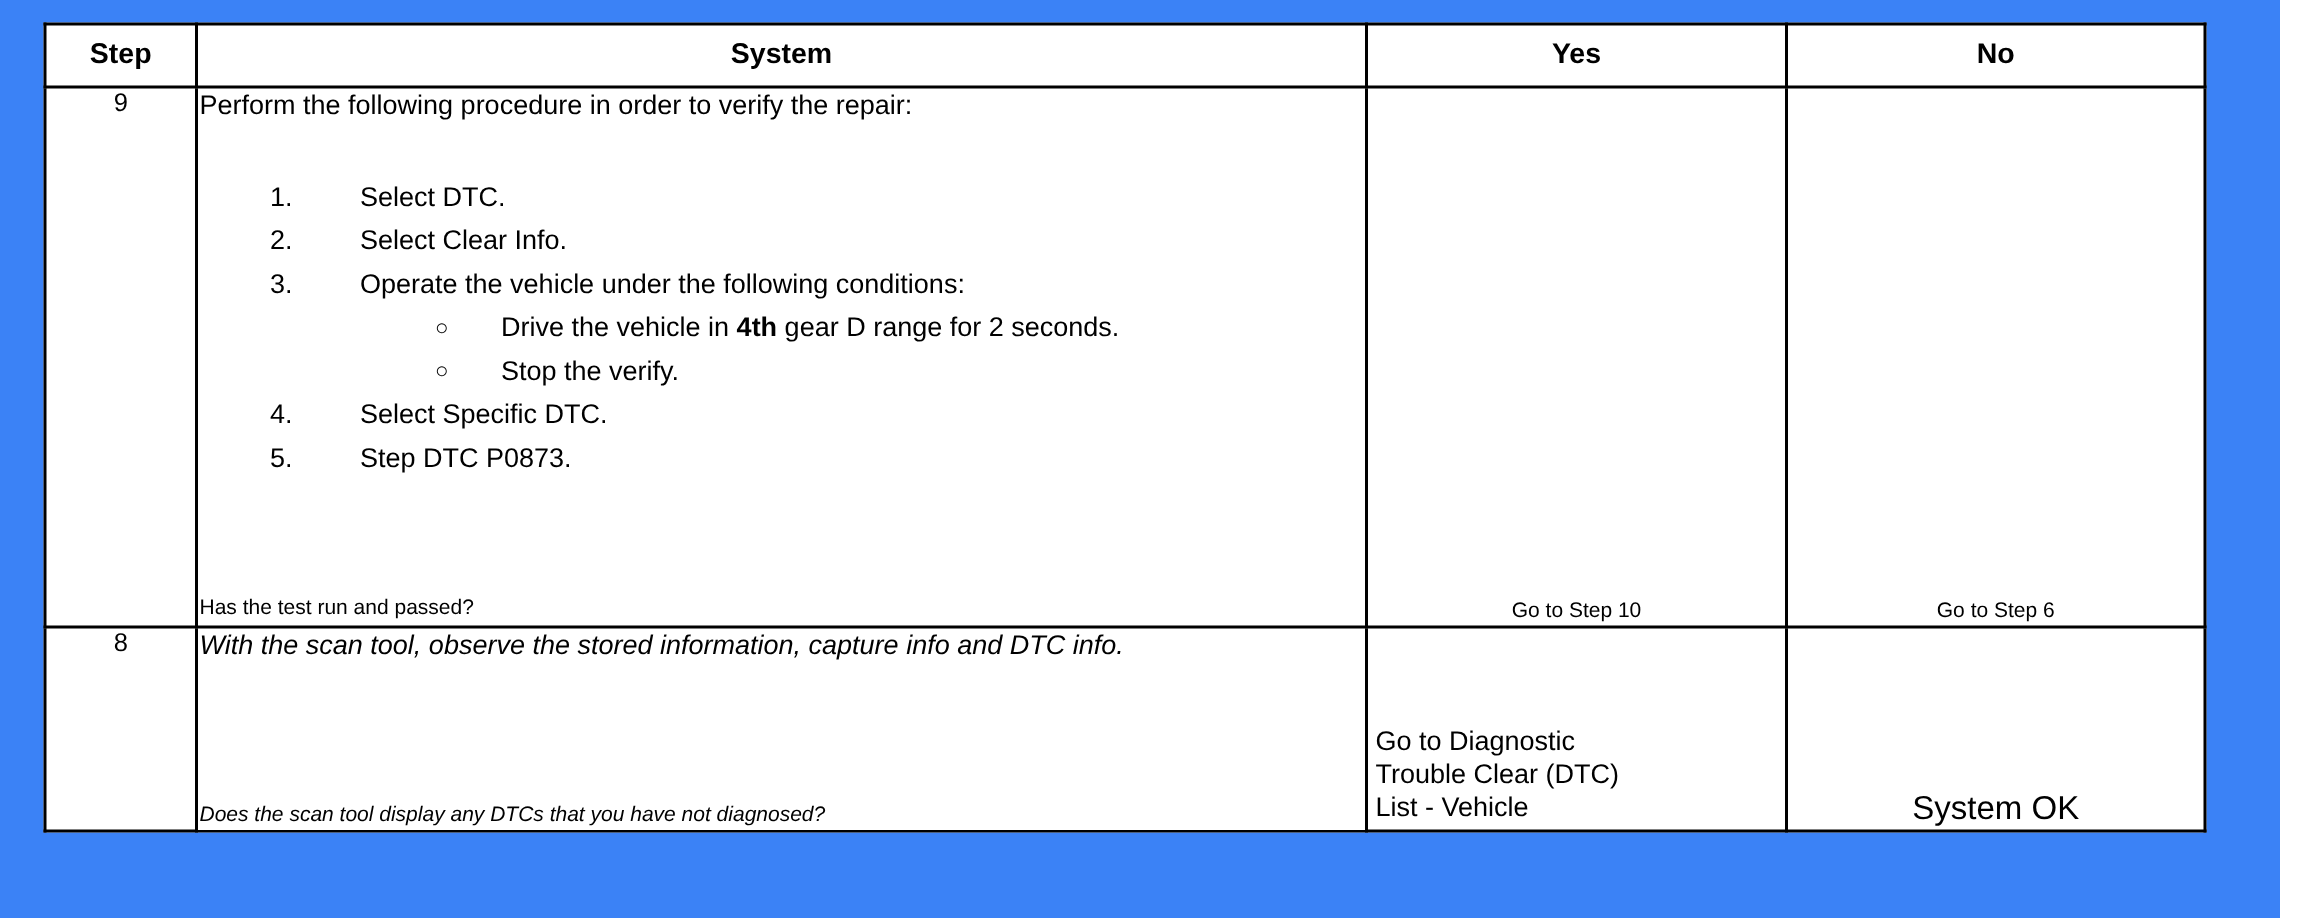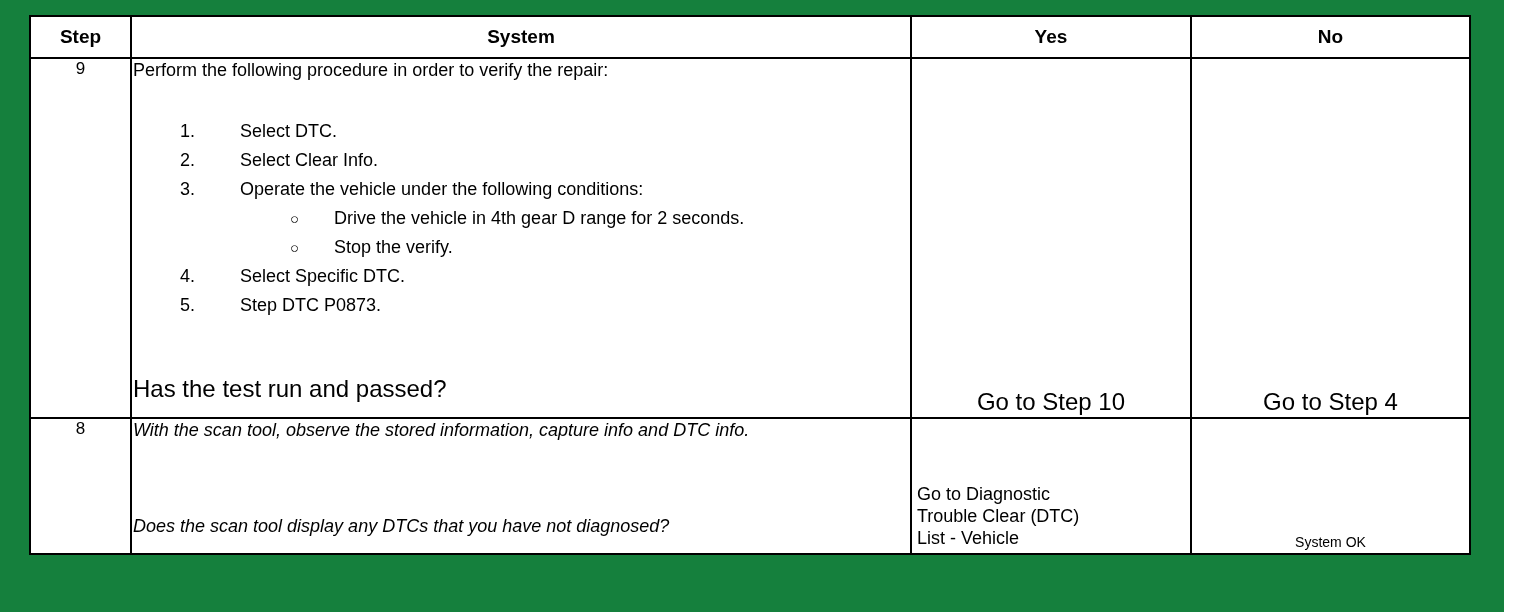--- a/index.html
+++ b/index.html
@@ -13,21 +13,22 @@
     height: 612px;
     font-family: "Liberation Sans", sans-serif;
     color: #000000;
     overflow: hidden;
   }
 
   .sheet {
     position: relative;
     width: 1504px;
     height: 612px;
-    background: #15803d;
+    background: #3b82f6;
+    padding-left: 16px;
   }
 
   table.diag-table {
     position: absolute;
     left: 29px;
     top: 15px;
     width: 1440px;
     border-collapse: collapse;
     table-layout: fixed;
     background: #ffffff;
@@ -144,77 +145,77 @@
     line-height: 29px;
   }
 
   .sub-wrap {
     margin-left: 46px;
   }
 
   .q-line {
     position: absolute;
     left: 1px;
-    bottom: 16px;
-    font-size: 24px;
-    line-height: 1.05;
-  }
-
-  .bold-inline { font-weight: normal; }
+    bottom: 5px;
+    font-size: 14px;
+    line-height: 1.05;
+  }
+
+  .bold-inline { font-weight: bold; }
 
   
   .branch-bottom {
     position: relative;
     height: 100%;
   }
   .branch-bottom > .branch-text {
     position: absolute;
     bottom: 3px;
     left: 0;
     right: 0;
     text-align: center;
-    font-size: 24px;
+    font-size: 14px;
     line-height: 1.05;
   }
 
   
   .action-cell10 {
     position: relative;
     font-style: italic;
   }
   .s10-top {
     font-size: 18px;
     line-height: 1.08;
     padding-top: 2px;
     margin: 0 0 0 1px;
   }
   .s10-q {
     position: absolute;
     left: 1px;
-    bottom: 17px;
-    font-size: 18px;
+    bottom: 3px;
+    font-size: 14px;
     line-height: 1.05;
     text-align: center;
   }
 
   .yes10-block {
     position: absolute;
     bottom: 3px;
     left: 5px;
     text-align: left;
     font-size: 18px;
     line-height: 1.22;
   }
   .no10-block {
     position: absolute;
     bottom: 3px;
     left: 0;
     right: 0;
     text-align: center;
-    font-size: 14px;
+    font-size: 22px;
     line-height: 1.05;
   }
   .cellfill { position: relative; height: 100%; }
 </style>
 </head>
 <body>
 
 <div class="sheet">
 
   <table class="diag-table">
@@ -295,21 +296,21 @@
         </td>
 
         <td class="branch-cell">
           <div class="branch-bottom">
             <div class="branch-text">Go to Step 10</div>
           </div>
         </td>
 
         <td class="branch-cell">
           <div class="branch-bottom">
-            <div class="branch-text">Go to Step 4</div>
+            <div class="branch-text">Go to Step 6</div>
           </div>
         </td>
       </tr>
 
       <tr class="row-step10">
 
         <td class="step-cell">8</td>
 
         <td class="action-cell action-cell10">
           <p class="s10-top">With the scan tool, observe the stored information, capture info and DTC info.</p>

